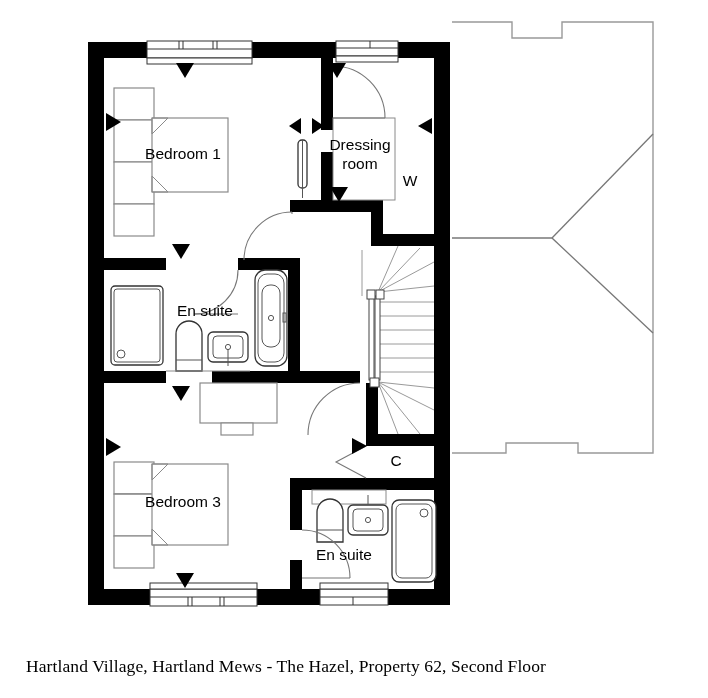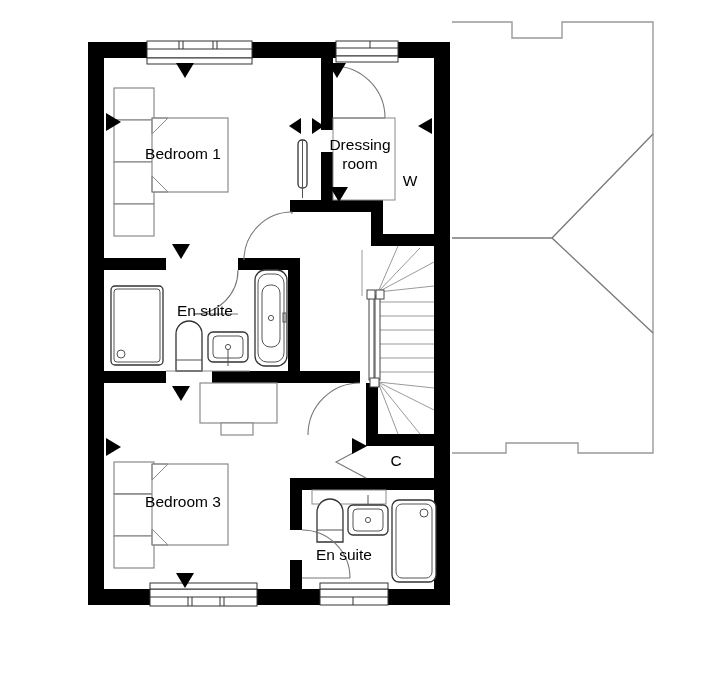--- a/index.html
+++ b/index.html
@@ -327,14 +327,15 @@
 
     <text class="roomlabel" x="183" y="507" text-anchor="middle">Bedroom 3</text>
 
     <text class="roomlabel" x="396" y="466" text-anchor="middle">C</text>
 
     <text class="roomlabel" x="344" y="560" text-anchor="middle">En suite</text>
   </g>
 
 </svg>
 
+<div class="caption">Hartland Village, Hartland Mews - The Hazel, Property 62, Second Floor</div>
 
 </div>
 
 </body></html>

